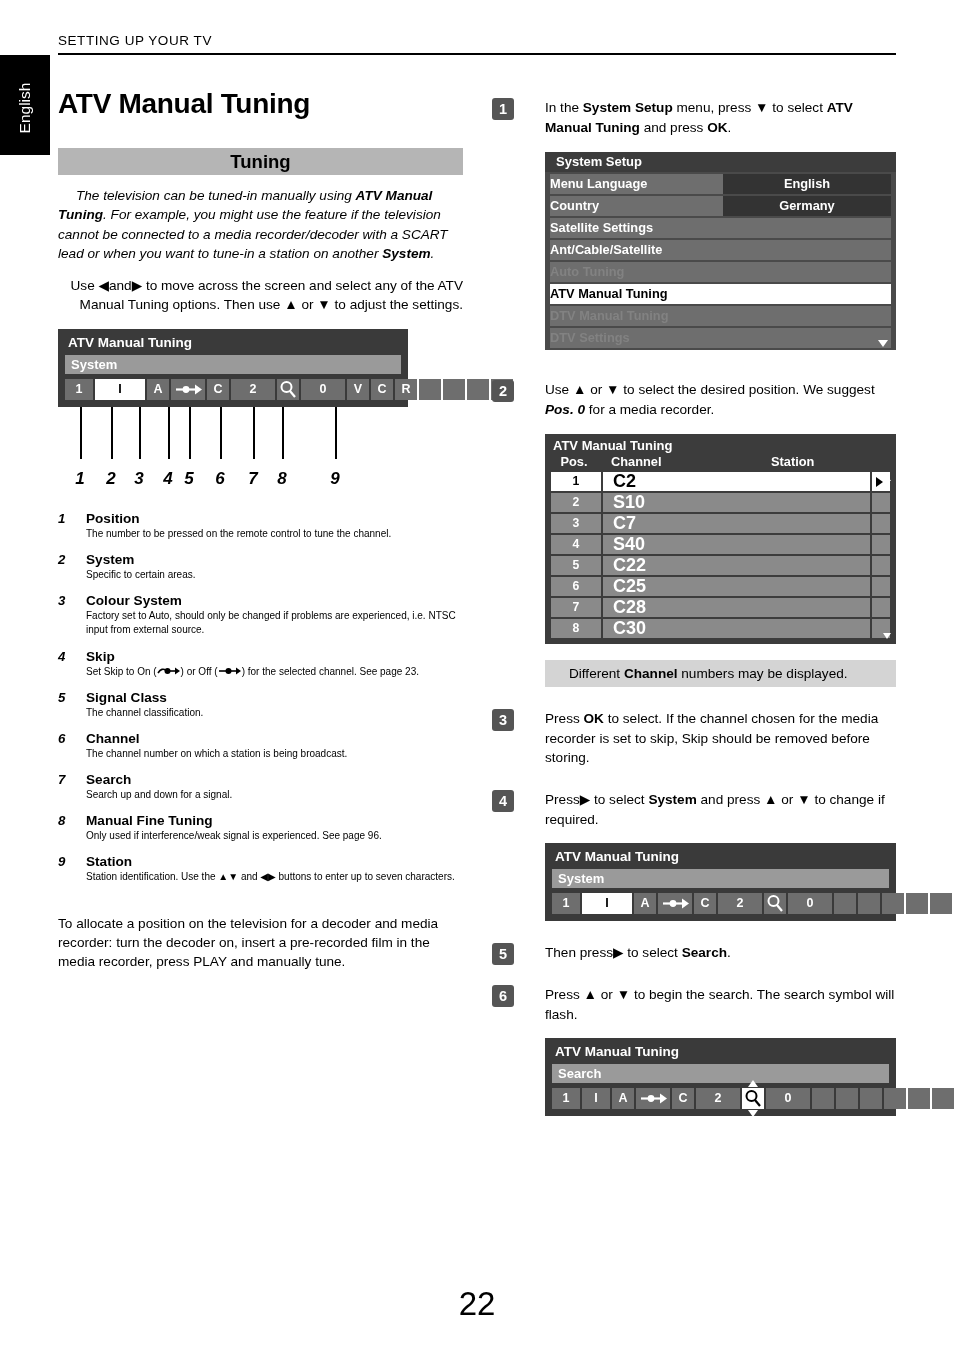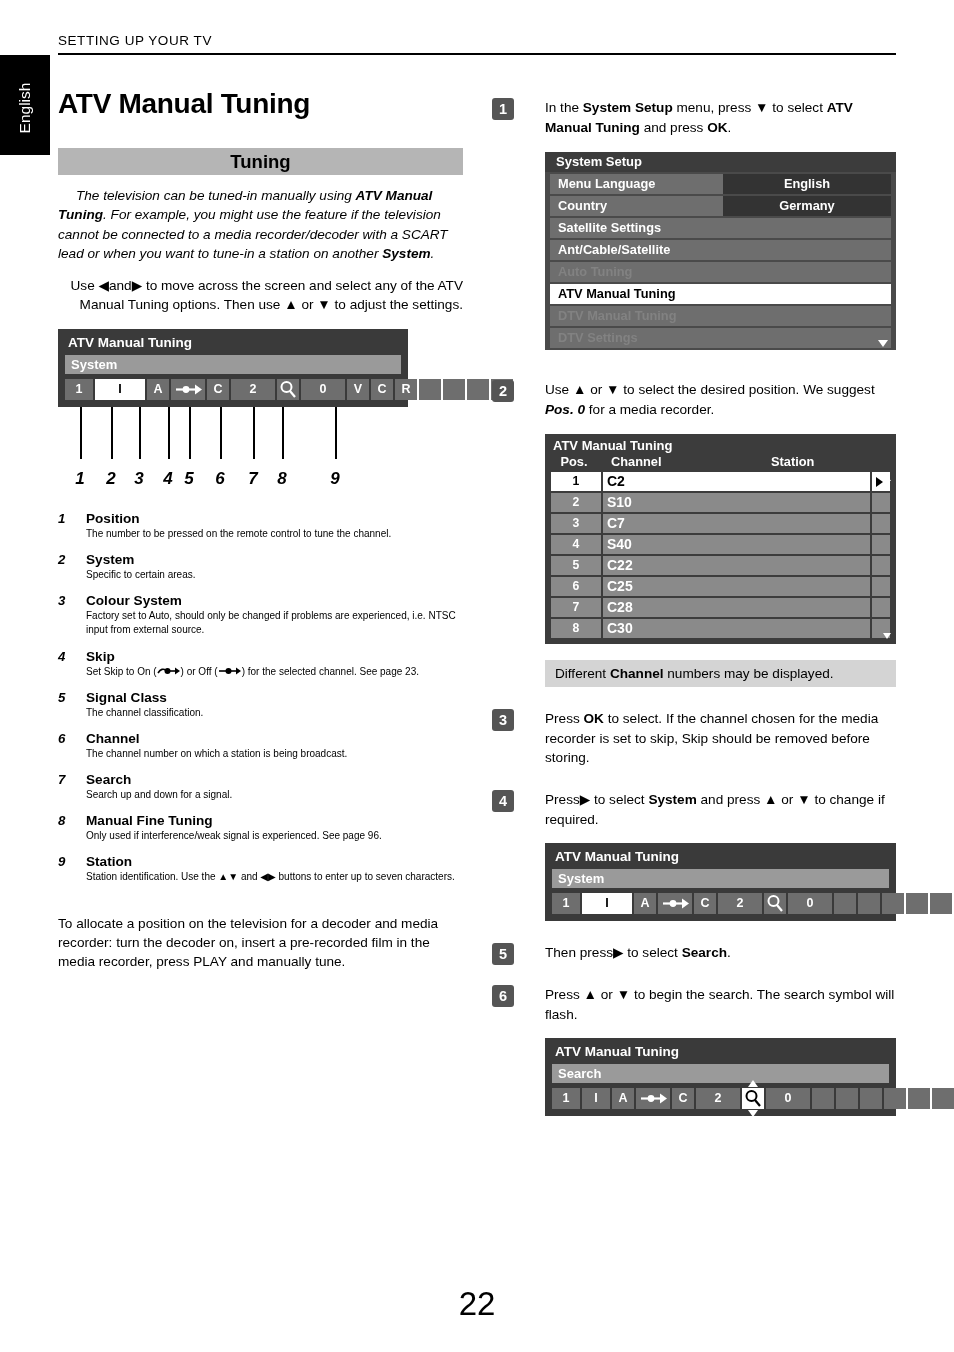--- a/index.html
+++ b/index.html
@@ -83,33 +83,33 @@
   
   .step{position:relative;padding-left:53px;margin-bottom:4px;}
   .stepbadge{
     position:absolute;left:0;top:0;width:22px;height:22px;background:#555;
     border-radius:3px;color:#fff;font-size:14.5px;font-weight:bold;
     text-align:center;line-height:22px;
   }
   .steptext{font-size:13.6px;line-height:1.45;}
 
   .note{
-    margin-left:53px;background:#d4d4d4;padding:6px 10px;font-size:13.6px;
+    margin-left:53px;background:#d4d4d4;padding:6px 24px;font-size:13.6px;
   }
 
   
   .menu{background:#4a4a4a;padding:0 0 2px 0;}
   .menu-title{
     background:#3c3c3c;color:#fff;font-size:13px;font-weight:bold;
     height:20px;line-height:20px;padding-left:11px;
   }
   .mrow{display:flex;margin:2px 5px 0 5px;height:20px;align-items:stretch;}
   .mlabel{
     background:#6e6e6e;color:#fff;font-size:12.8px;font-weight:bold;
-    line-height:20px;padding-left:8px;flex:1 1 auto;
+    line-height:20px;flex:1 1 auto;
   }
   .mval{
     background:#333;color:#fff;font-size:12.8px;font-weight:bold;
     line-height:20px;text-align:center;width:168px;flex:0 0 168px;
   }
   .mrow.dim .mlabel{color:#828282;background:#6e6e6e;}
   .mrow.sel .mlabel{background:#fff;color:#000;}
   .menu-scroll{
     position:absolute;right:8px;bottom:3px;width:0;height:0;
     border-left:5px solid transparent;border-right:5px solid transparent;
@@ -122,22 +122,22 @@
   .ctbl-head{display:flex;color:#fff;font-size:12.8px;font-weight:bold;padding:0 0 3px 0;}
   .ch-pos{width:58px;text-align:center;flex:0 0 58px;}
   .ch-chan{flex:0 0 110px;padding-left:8px;}
   .ch-sta{flex:1 1 auto;text-align:left;padding-left:50px;}
   .crow{display:flex;margin:0 6px 2px 6px;height:19px;align-items:stretch;gap:2px;}
   .crow .c-pos{
     flex:0 0 50px;background:#8a8a8a;color:#fff;font-size:12.2px;font-weight:bold;
     text-align:center;line-height:19px;
   }
   .crow .c-chan{
-    flex:1 1 auto;background:#8a8a8a;color:#fff;font-size:14px;font-weight:bold;
-    padding-left:4px;line-height:19px;
+    flex:1 1 auto;background:#8a8a8a;color:#fff;font-size:18px;font-weight:bold;
+    padding-left:10px;line-height:19px;
   }
   .crow .c-end{flex:0 0 18px;background:#8a8a8a;position:relative;}
   .crow.sel .c-pos{background:#fff;color:#000;}
   .crow.sel .c-chan{background:#fff;color:#000;}
   .crow.sel .c-end{background:#fff;}
   .crow.sel .c-end:after{
     content:"";position:absolute;left:4px;top:5px;width:0;height:0;
     border-top:5px solid transparent;border-bottom:5px solid transparent;
     border-left:7px solid #000;
   }

